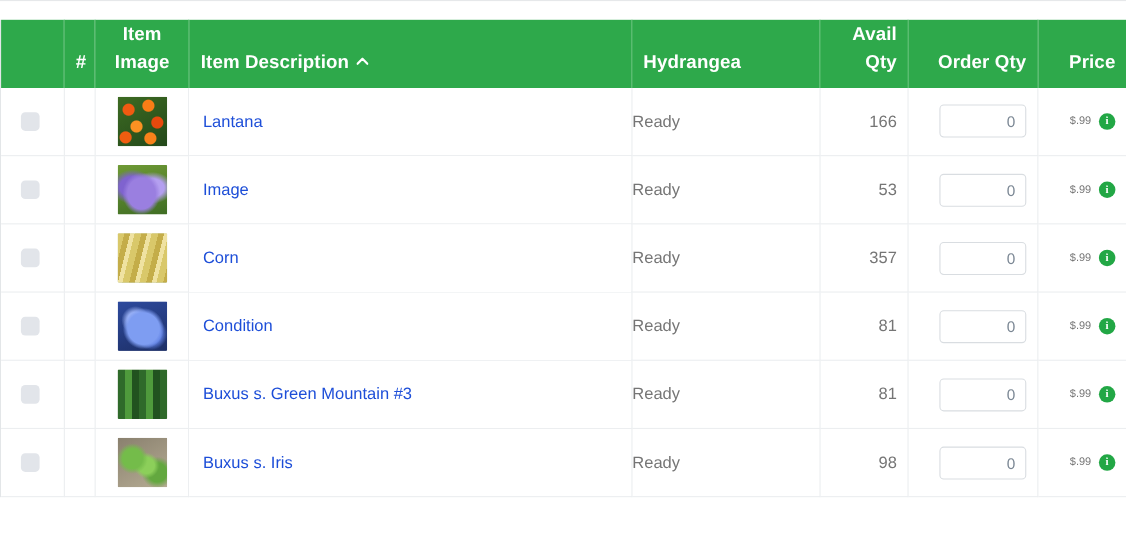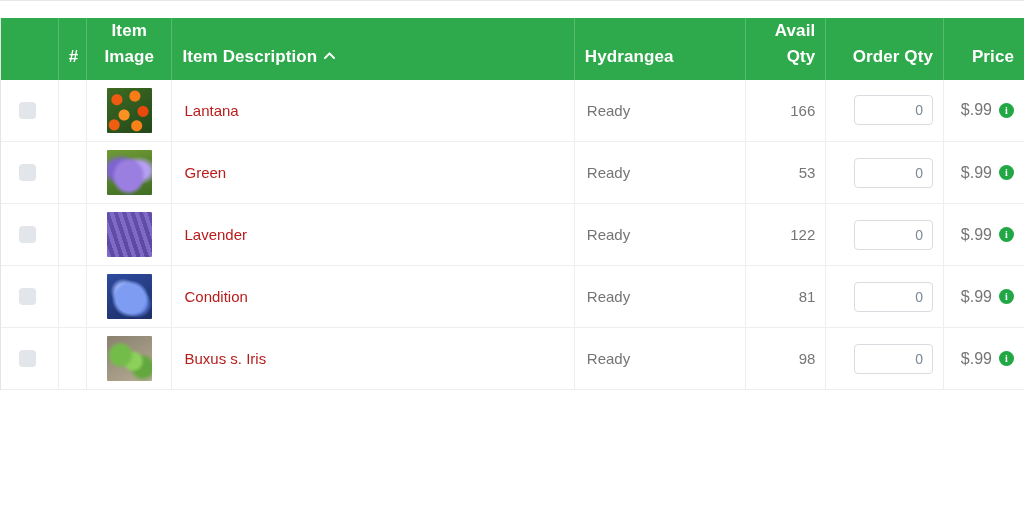--- a/index.html
+++ b/index.html
@@ -123,22 +123,22 @@
   .thumb {
     width: 45px;
     height: 45px;
     display: block;
     margin: 0 auto;
     border-radius: 1px;
     background-size: cover;
     background-position: center;
   }
 
-  .desc-cell { padding-left: 12px; color: #b91c1c; font-size: 15px; }
-  .cond-cell { padding-left: 12px; }
+  .desc-cell { padding-left: 12px; color: #1d4ed8; font-size: 15px; }
+  .cond-cell { padding-left: 0; }
 
   .qty-input {
     width: 79px;
     height: 30px;
     box-sizing: border-box;
     border: 1px solid #d9dde1;
     border-radius: 4px;
     background: #ffffff;
     color: #7b8794;
     font-size: 14px;
@@ -149,21 +149,21 @@
     outline: none;
   }
 
   .price-wrap {
     display: flex;
     align-items: center;
     justify-content: flex-end;
     gap: 7px;
     height: 100%;
   }
-  .price-text { font-size: 16px; color: #757575; margin-left: 48px; }
+  .price-text { font-size: 10px; color: #757575; margin-left: 48px; }
 
   .info-icon {
     width: 15px;
     height: 15px;
     border-radius: 50%;
     background: #22a745;
     color: #ffffff;
     font-size: 10px;
     font-weight: bold;
     line-height: 15px;
@@ -222,63 +222,84 @@
             </td>
           </tr>
           <tr>
             <td class="cell-check">
               <span class="checkbox"></span>
             </td>
             <td class="center"></td>
             <td class="center">
               <span class="thumb" style="background-image: radial-gradient(at 48% 58%, rgb(154, 127, 224) 0px, rgb(154, 127, 224) 38%, transparent 52%), radial-gradient(at 30% 44%, rgb(127, 99, 207) 0px, rgb(127, 99, 207) 26%, transparent 44%), radial-gradient(at 70% 46%, rgb(180, 159, 240) 0px, rgb(180, 159, 240) 24%, transparent 42%), linear-gradient(165deg, rgb(111, 154, 53), rgb(63, 109, 36));"></span>
             </td>
-            <td class="desc-cell rel"><span>Green</span></td>
+            <td class="desc-cell rel"><span>Image</span></td>
             <td class="cond-cell">Ready</td>
             <td class="right">53</td>
             <td class="right">
               <input type="text" class="qty-input" placeholder="0" value="0" style="">
             </td>
             <td class="right last">
               <span class="price-wrap">
                 <span class="price-text">$.99</span>
                 <span class="info-icon">i</span>
               </span>
             </td>
           </tr>
           <tr>
             <td class="cell-check">
               <span class="checkbox"></span>
             </td>
             <td class="center"></td>
             <td class="center">
-              <span class="thumb" style="background-image: repeating-linear-gradient(72deg, rgba(128, 106, 200, 0.95) 0px, rgba(128, 106, 200, 0.95) 4px, rgba(92, 72, 168, 0.85) 4px, rgba(92, 72, 168, 0.85) 8px), linear-gradient(170deg, rgb(140, 126, 192), rgb(85, 71, 127));"></span>
-            </td>
-            <td class="desc-cell rel"><span>Lavender</span></td>
-            <td class="cond-cell">Ready</td>
-            <td class="right">122</td>
+              <span class="thumb" style="background-image: repeating-linear-gradient(104deg, rgb(217, 200, 106) 0px, rgb(217, 200, 106) 6px, rgb(196, 173, 73) 6px, rgb(196, 173, 73) 11px, rgb(239, 226, 161) 11px, rgb(239, 226, 161) 15px), linear-gradient(160deg, rgb(159, 174, 87), rgb(93, 122, 46));"></span>
+            </td>
+            <td class="desc-cell rel"><span>Corn</span></td>
+            <td class="cond-cell">Ready</td>
+            <td class="right">357</td>
             <td class="right">
               <input type="text" class="qty-input" placeholder="0" value="0" style="">
             </td>
             <td class="right last">
               <span class="price-wrap">
                 <span class="price-text">$.99</span>
                 <span class="info-icon">i</span>
               </span>
             </td>
           </tr>
           <tr>
             <td class="cell-check">
               <span class="checkbox"></span>
             </td>
             <td class="center"></td>
             <td class="center">
               <span class="thumb" style="background-image: radial-gradient(circle at 52% 55%, rgb(126, 157, 242) 0px, rgb(126, 157, 242) 42%, transparent 55%), radial-gradient(circle at 36% 38%, rgb(157, 180, 247) 0px, rgb(157, 180, 247) 18%, transparent 32%), radial-gradient(circle at 68% 66%, rgb(95, 128, 227) 0px, rgb(95, 128, 227) 20%, transparent 34%), linear-gradient(160deg, rgb(45, 74, 158), rgb(29, 47, 102));"></span>
             </td>
             <td class="desc-cell rel"><span>Condition</span></td>
+            <td class="cond-cell">Ready</td>
+            <td class="right">81</td>
+            <td class="right">
+              <input type="text" class="qty-input" placeholder="0" value="0" style="">
+            </td>
+            <td class="right last">
+              <span class="price-wrap">
+                <span class="price-text">$.99</span>
+                <span class="info-icon">i</span>
+              </span>
+            </td>
+          </tr>
+          <tr>
+            <td class="cell-check">
+              <span class="checkbox"></span>
+            </td>
+            <td class="center"></td>
+            <td class="center">
+              <span class="thumb" style="background-image: repeating-linear-gradient(90deg, rgb(47, 106, 42) 0px, rgb(47, 106, 42) 7px, rgb(79, 154, 60) 7px, rgb(79, 154, 60) 13px, rgb(33, 82, 31) 13px, rgb(33, 82, 31) 19px), linear-gradient(rgb(87, 145, 62), rgb(32, 71, 28));"></span>
+            </td>
+            <td class="desc-cell rel"><span>Buxus s. Green Mountain #3</span></td>
             <td class="cond-cell">Ready</td>
             <td class="right">81</td>
             <td class="right">
               <input type="text" class="qty-input" placeholder="0" value="0" style="">
             </td>
             <td class="right last">
               <span class="price-wrap">
                 <span class="price-text">$.99</span>
                 <span class="info-icon">i</span>
               </span>

